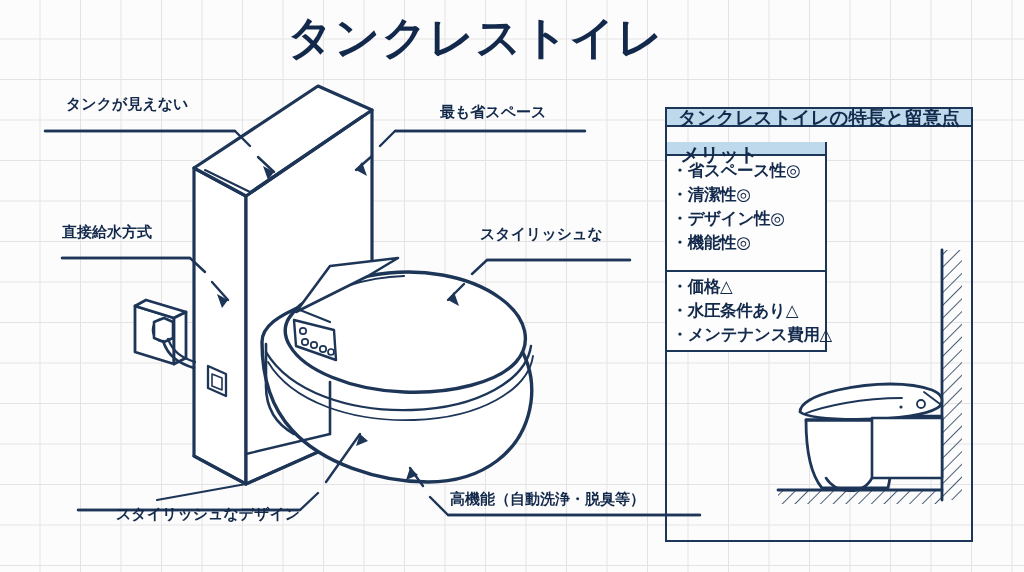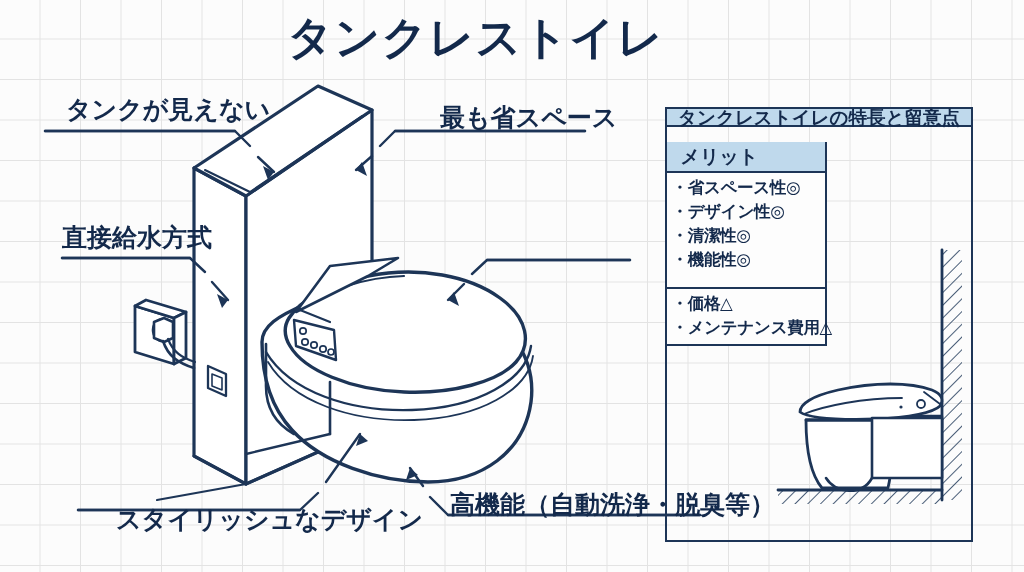--- a/index.html
+++ b/index.html
@@ -36,21 +36,21 @@
     text-align: center;
     font-size: 45px;
     font-weight: bold;
     letter-spacing: 1px;
     color: #13294b;
     white-space: nowrap;
   }
   
   .callout {
     position: absolute;
-    font-size: 25px;
+    font-size: 15px;
     font-weight: bold;
     color: #13294b;
     white-space: nowrap;
     letter-spacing: 0px;
     line-height: 1.1;
   }
   
   .infobox {
     position: absolute;
     left: 665px;
@@ -81,25 +81,25 @@
     position: absolute;
     left: -2.5px;
     top: 33px;
     width: 162px;
     border: 2.5px solid #1d3557;
     border-top: none;
     box-sizing: border-box;
     background: #fdfdfd;
   }
   .sec-head {
-    height: 31px;
+    height: 14px;
     background: #bfd9ec;
     border-bottom: 2px solid #1d3557;
     display: flex;
-    align-items: center;
+    align-items: flex-start;
     padding-left: 14px;
     font-size: 19px;
     font-weight: bold;
     color: #13294b;
     box-sizing: border-box;
   }
   .sec-list {
     padding: 3px 0 15px 5px;
     border-bottom: 2px solid #1d3557;
   }
@@ -319,20 +319,23 @@
   </div>
 
   <div class="callout" style="left:440px; top:104px;">
     <span>最も省スペース</span>
   </div>
 
   <div class="callout" style="left:62px; top:224px;">
     <span>直接給水方式</span>
   </div>
 
+  <div class="callout" style="left:480px; top:226px;">
+    <span>スタイリッシュな</span>
+  </div>
 
   <div class="callout" style="left:80px; top:506px;padding-left:36px;">
     <span>スタイリッシュなデザイン</span>
   </div>
 
   <div class="callout" style="left:450px; top:491px;">
     <span>高機能（自動洗浄・脱臭等）</span>
   </div>
 
   <div class="infobox">
@@ -341,26 +344,27 @@
       <span>タンクレストイレの特長と留意点</span>
     </div>
 
     <div class="panel">
 
       <div class="sec-head">
         <span>メリット</span>
       </div>
       <div class="sec-list">
         <div class="sec-item">・省スペース性◎</div>
+        <div class="sec-item">・清潔性◎</div>
         <div class="sec-item">・デザイン性◎</div>
-        <div class="sec-item">・清潔性◎</div>
         <div class="sec-item">・機能性◎</div>
       </div>
 
       <div class="sec-list last">
         <div class="sec-item">・価格△</div>
+        <div class="sec-item">・水圧条件あり△</div>
         <div class="sec-item">・メンテナンス費用△</div>
       </div>
 
     </div>
   </div>
 
 </div>
 
 </body></html>

